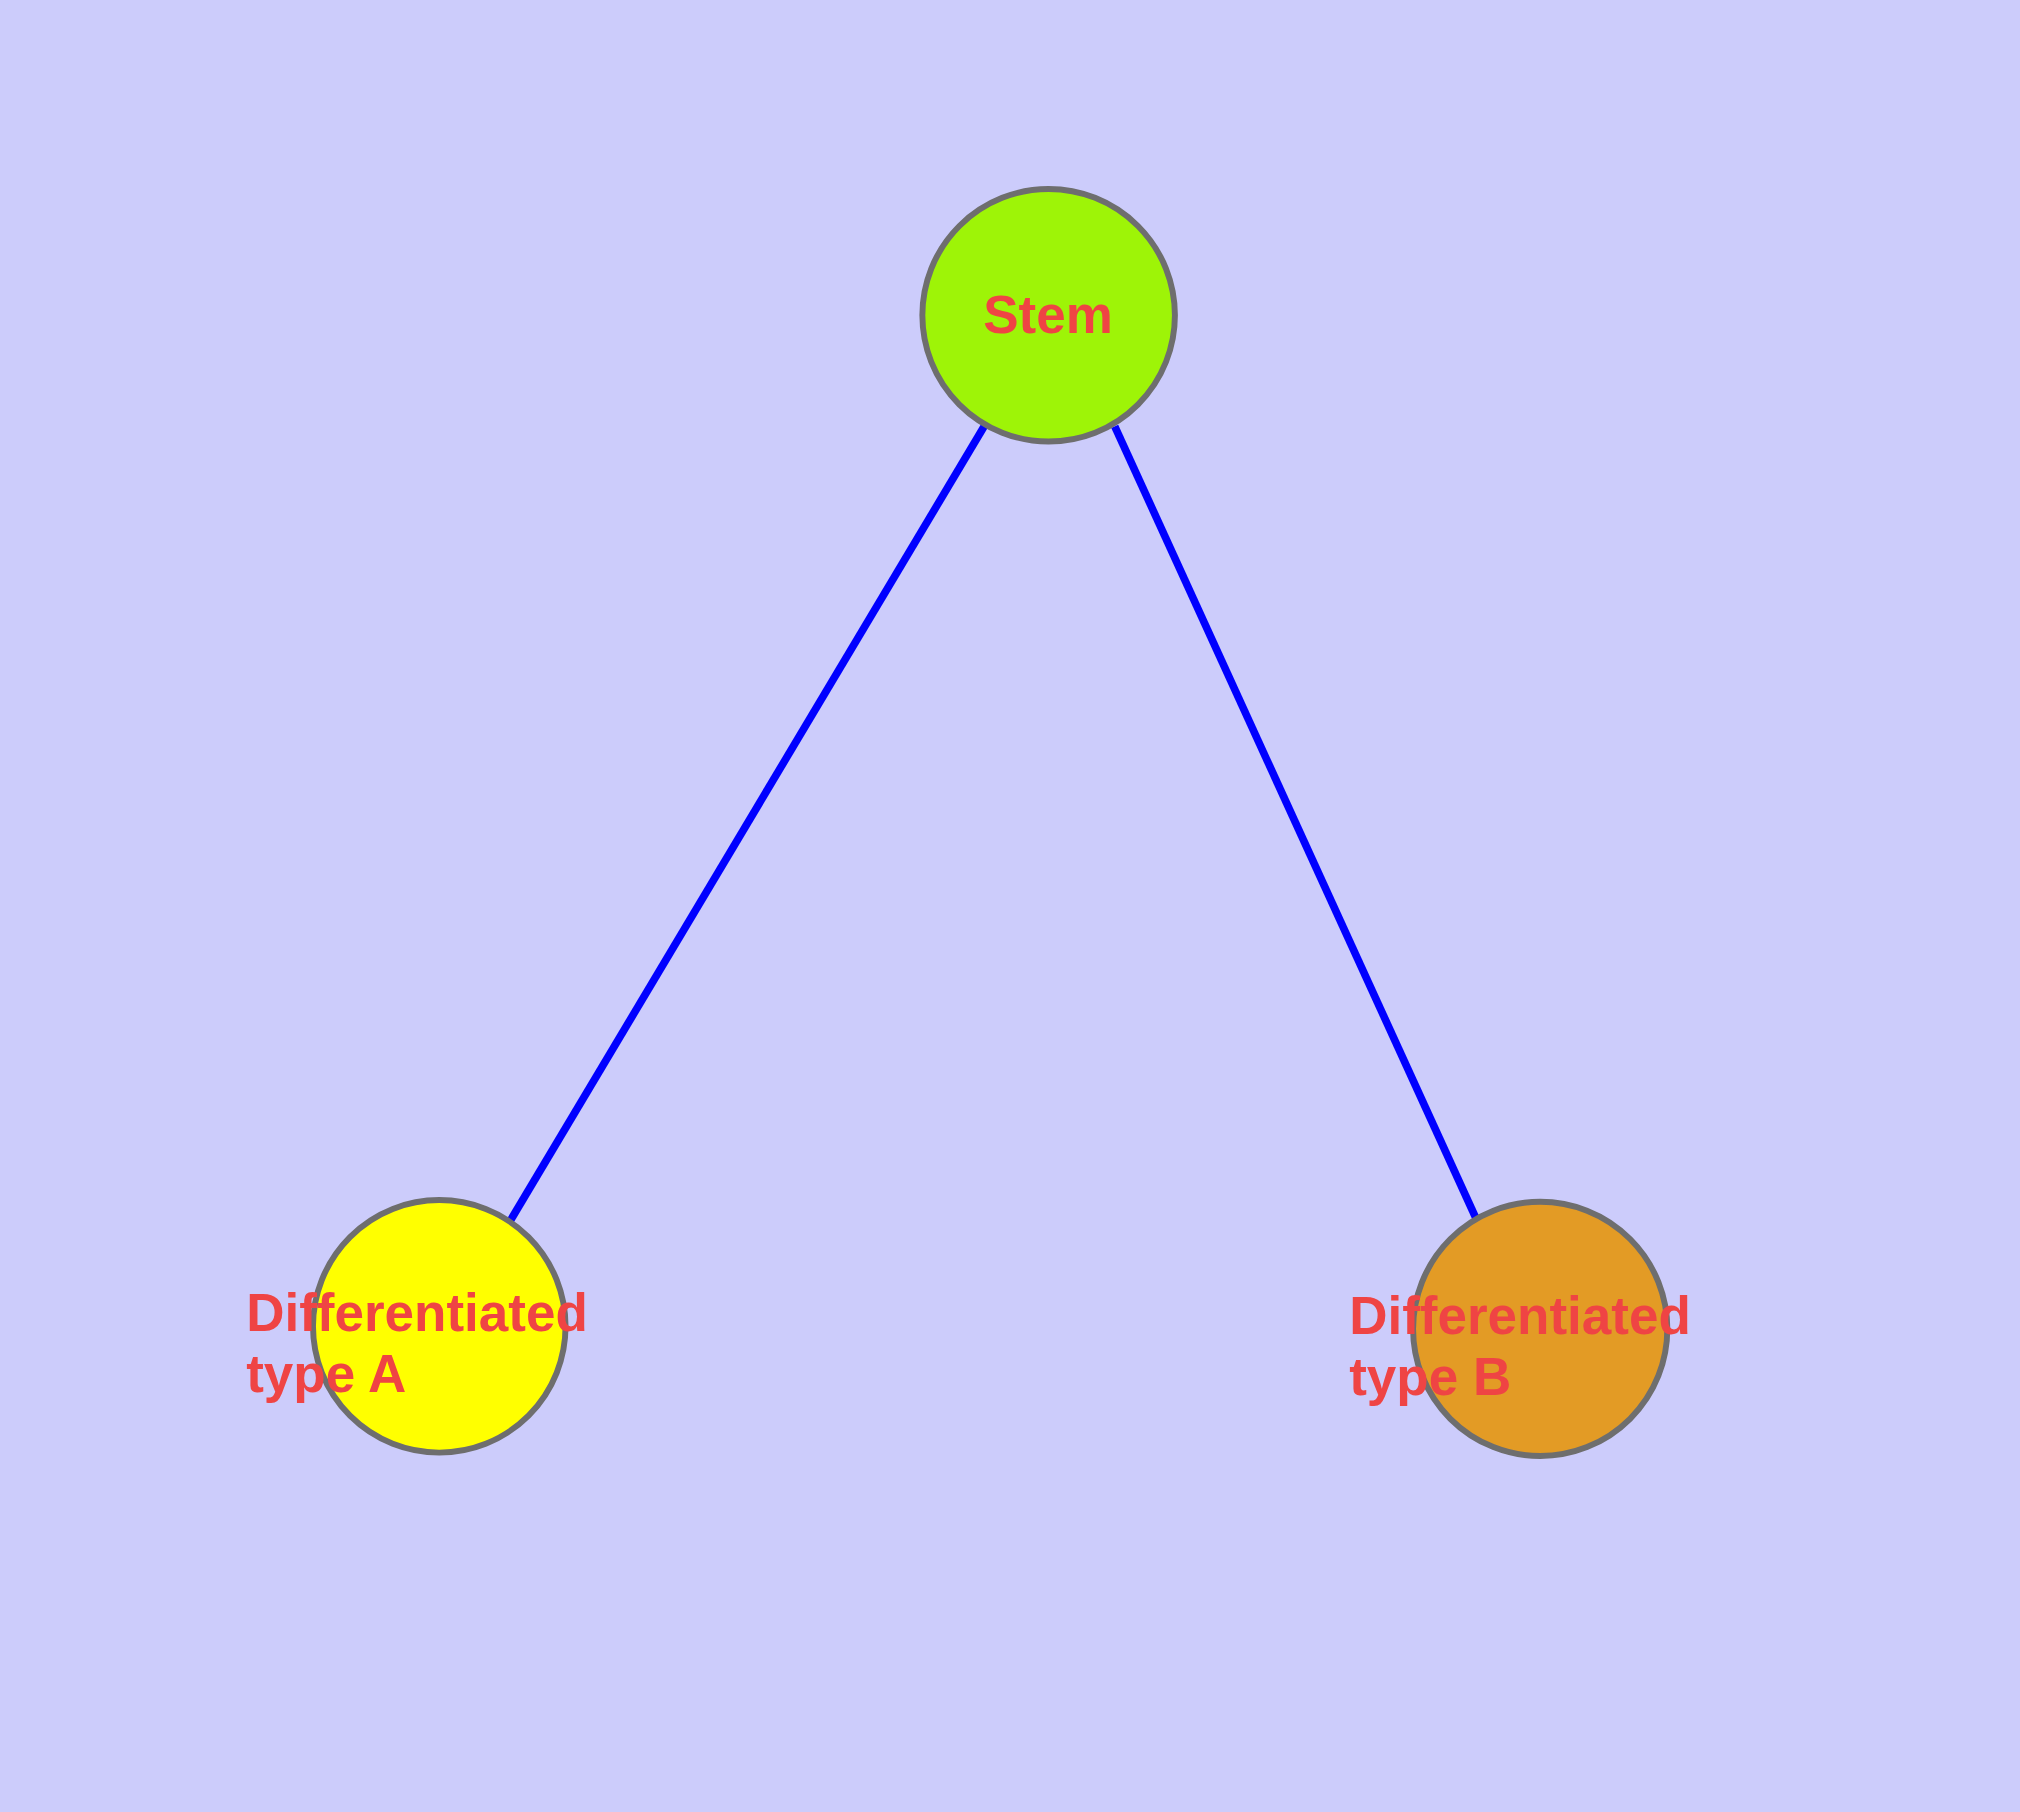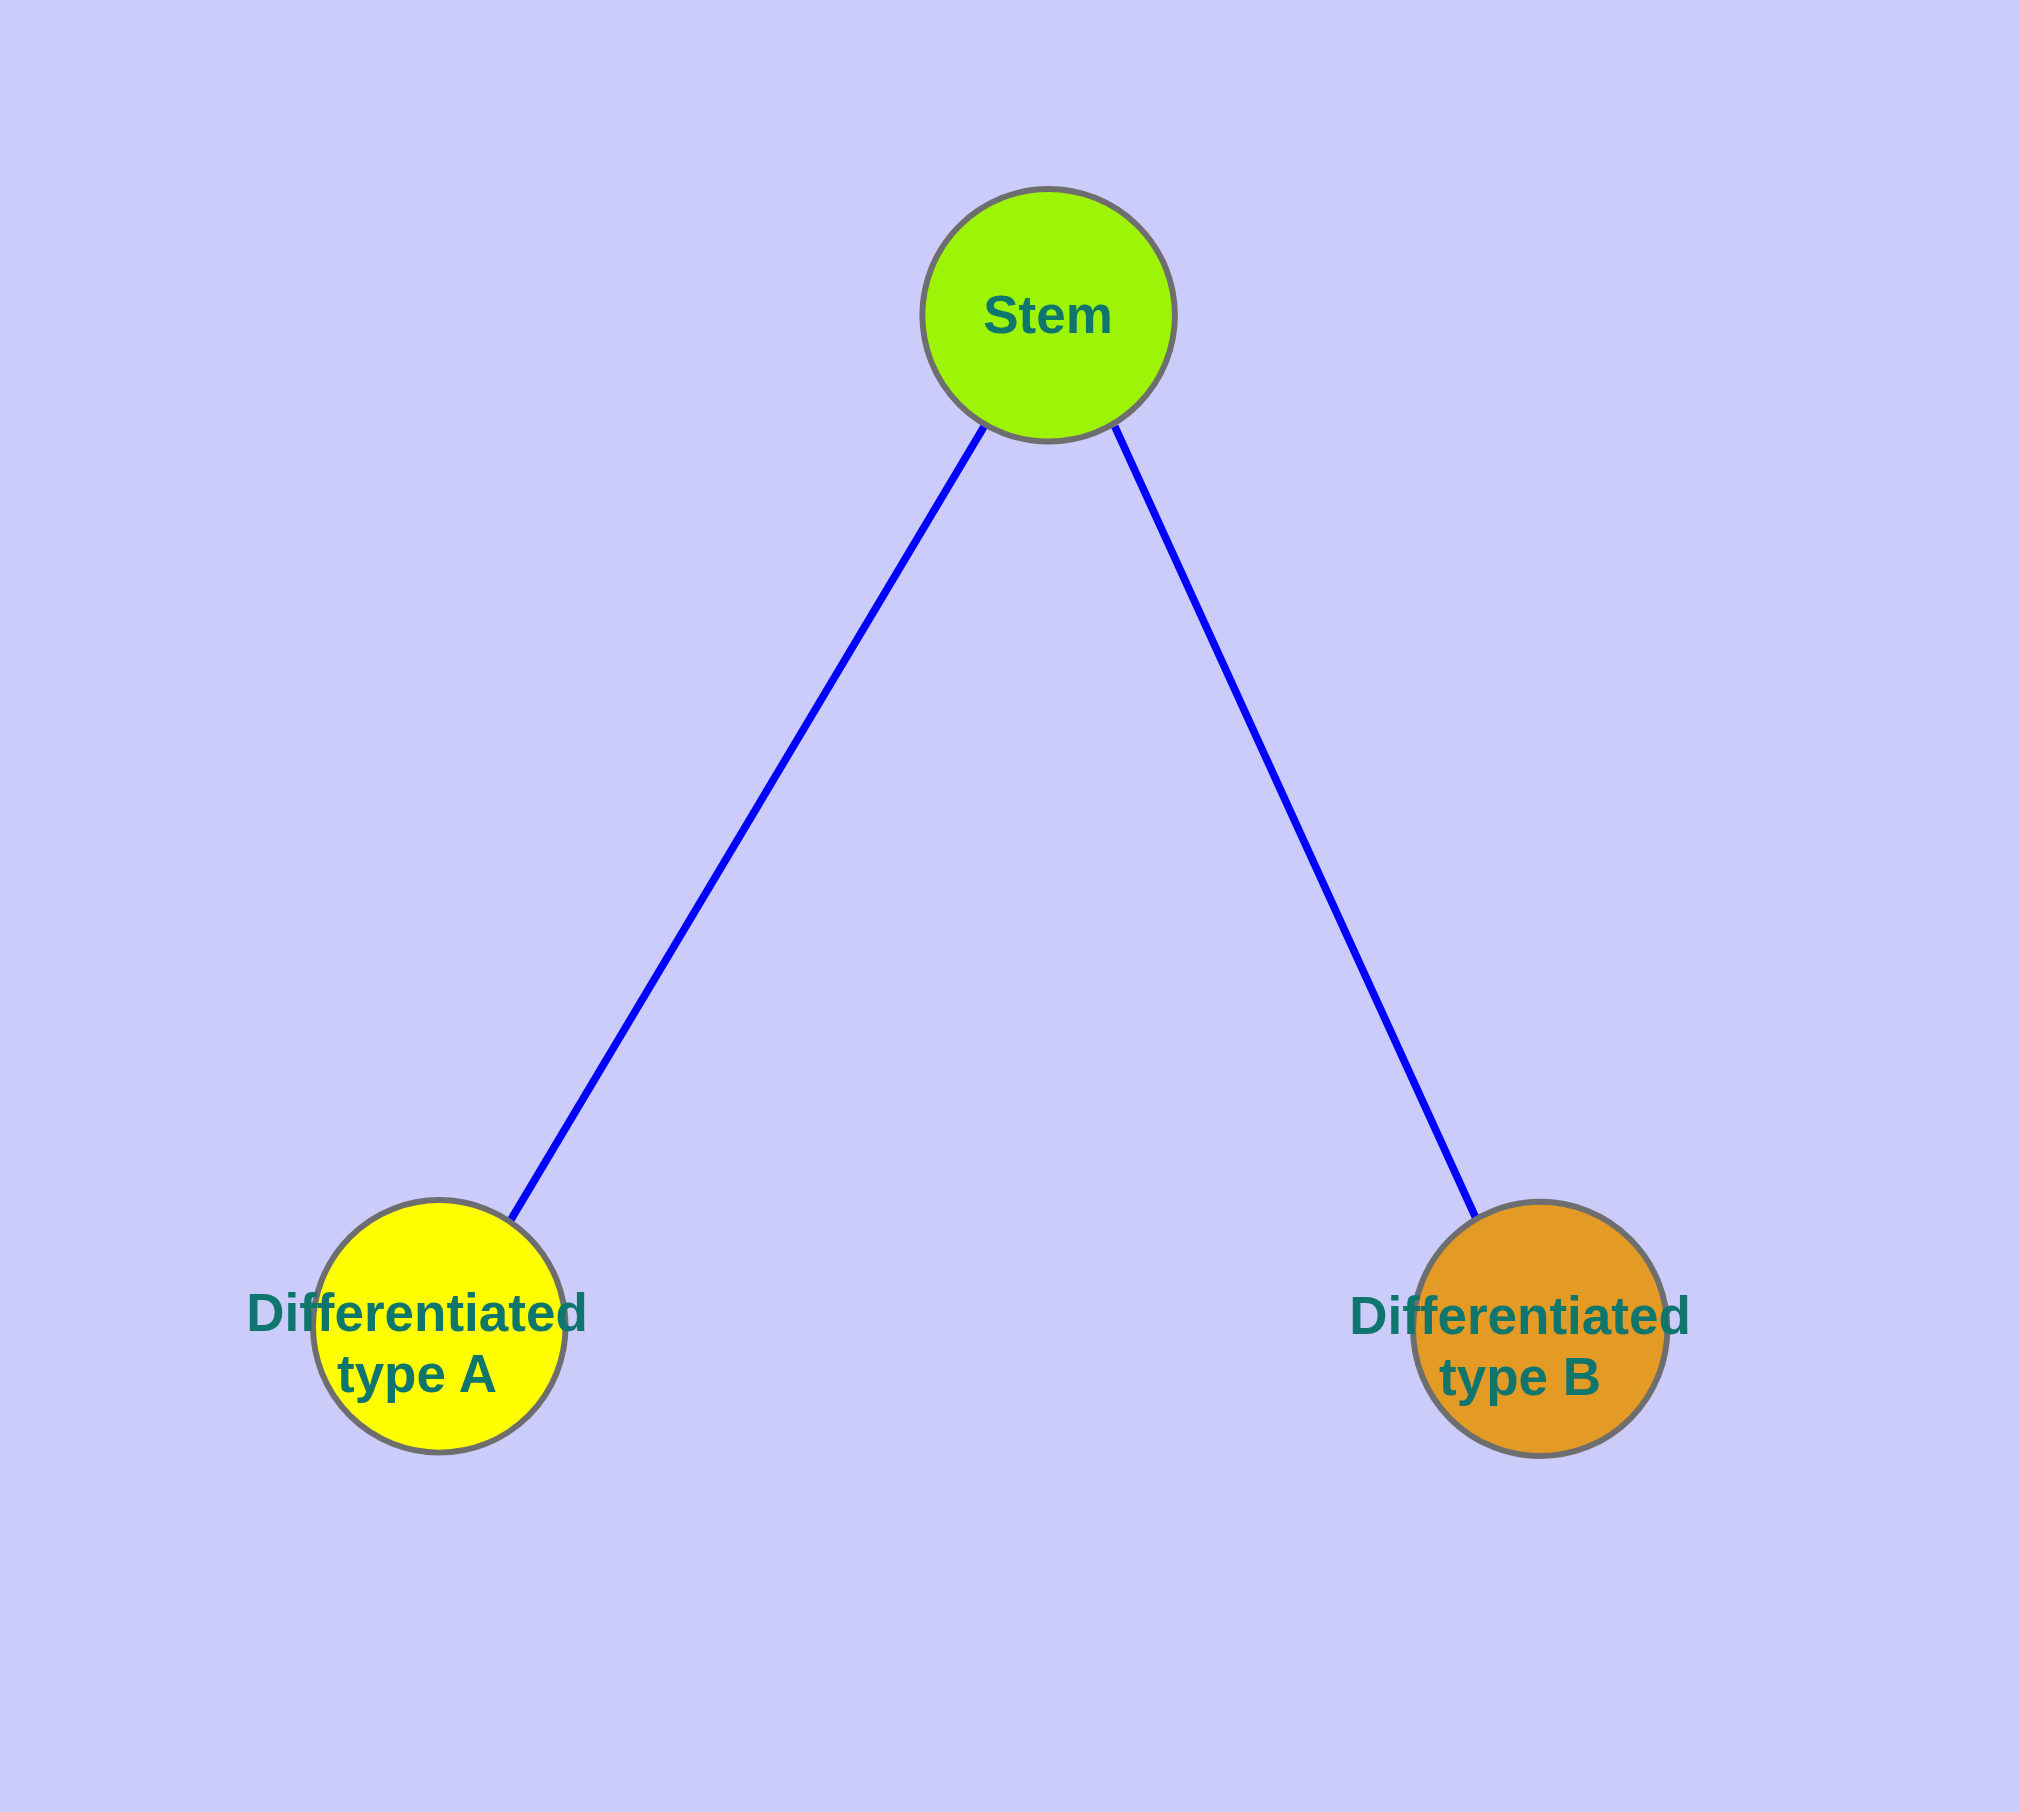--- a/index.html
+++ b/index.html
@@ -25,25 +25,25 @@
   #graph-svg {
     position: absolute;
     left: 0;
     top: 0;
     width: 2021px;
     height: 1812px;
     display: block;
   }
   .node-label {
     position: absolute;
-    color: #0f766e;
+    color: #ef4444;
     font-weight: bold;
     font-size: 53px;
     line-height: 1.16;
-    text-align: center;
+    text-align: left;
     white-space: pre;
     letter-spacing: 0px;
     pointer-events: none;
     transform: translate(-50%, -50%);
   }
 </style>
 </head>
 <body>
 
 <div id="canvas">

